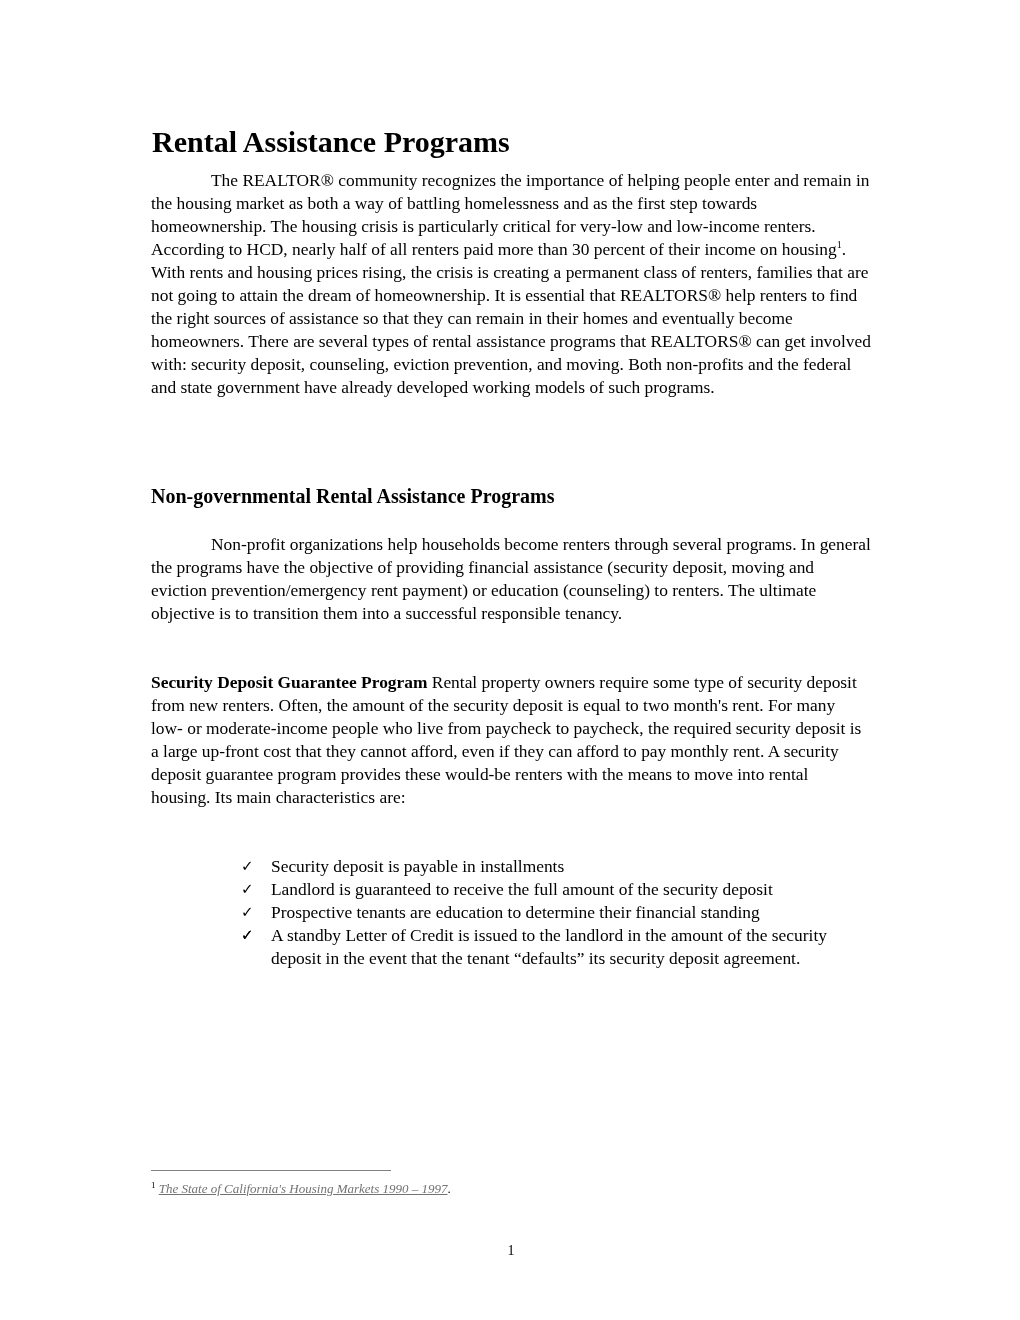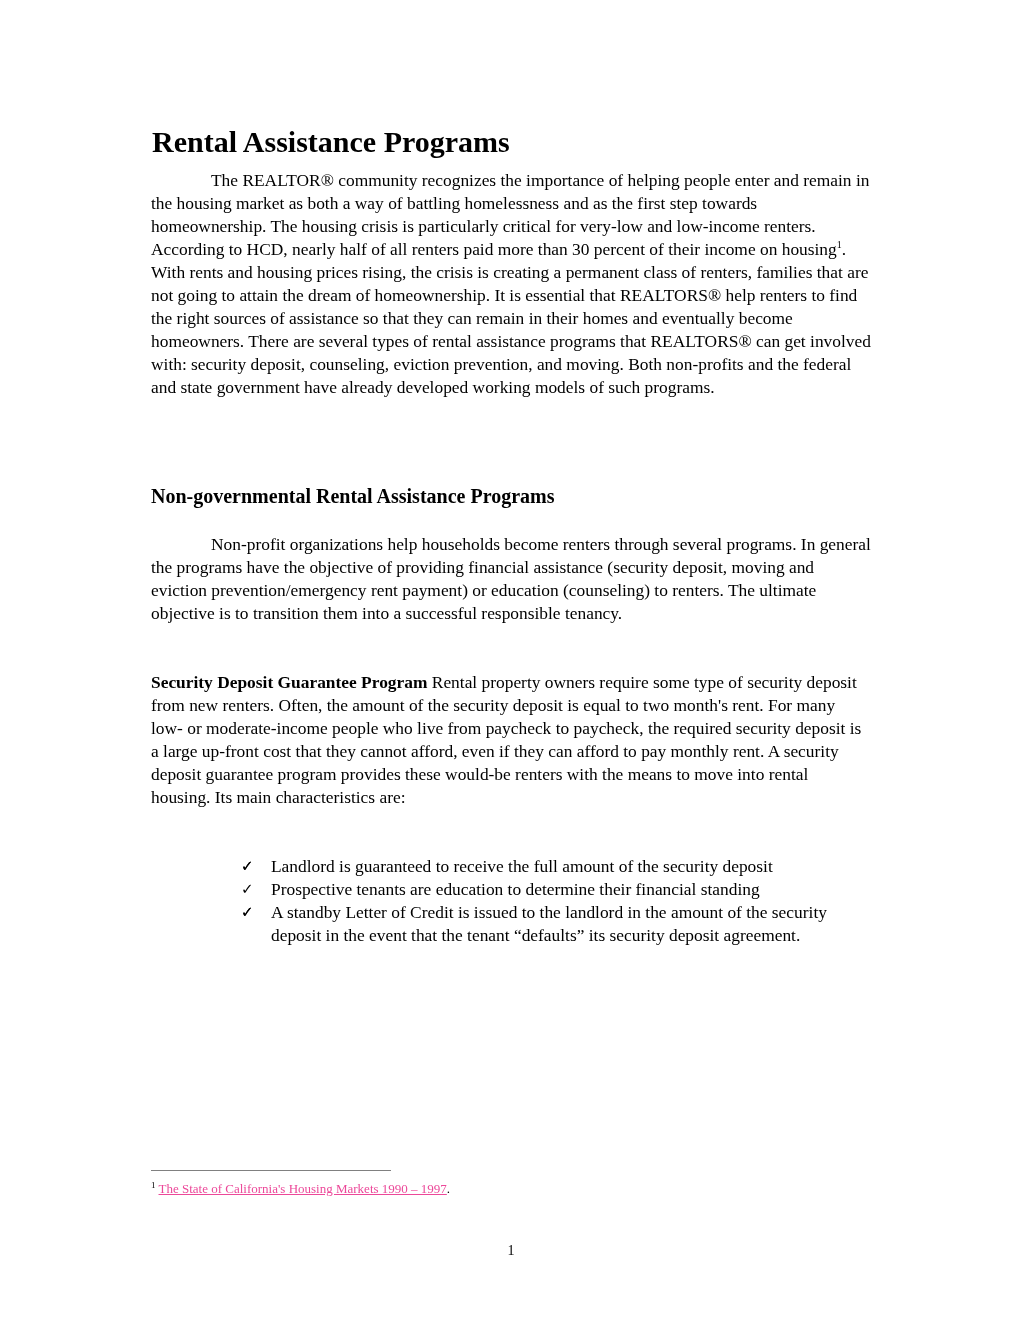--- a/index.html
+++ b/index.html
@@ -97,21 +97,22 @@
       position: absolute;
       left: 0;
       top: 1180px;
       font-size: 13px;
       line-height: 18px;
     }
     .footnote sup {
       font-size: 9px;
     }
     .footnote a {
-      color: #ec4899;
+      color: #737373;
+      font-style: italic;
       text-decoration: underline;
     }
     .page-number {
       position: absolute;
       left: 0;
       top: 1242px;
       width: 720px;
       text-align: center;
       font-size: 14px;
       line-height: 18px;
@@ -126,21 +127,21 @@
 
   <p class="para indent" id="intro"><span>The REALTOR® community recognizes the importance of helping people enter and remain in the housing market as both a way of battling homelessness and as the first step towards homeownership. The housing crisis is particularly critical for very-low and low-income renters.  According to HCD, nearly half of all renters paid more than 30 percent of their income on housing</span><sup>1</sup><span>.  With rents and housing prices rising, the crisis is creating a permanent class of renters, families that are not going to attain the dream of homeownership. It is essential that REALTORS® help renters to find the right sources of assistance so that they can remain in their homes and eventually become homeowners. There are several types of rental assistance programs that REALTORS® can get involved with: security deposit, counseling, eviction prevention, and moving. Both non-profits and the federal and state government have already developed working models of such programs.</span></p>
 
   <h2 class="h2">Non-governmental Rental Assistance Programs</h2>
 
   <p class="para indent" id="nongov">Non-profit organizations help households become renters through several programs.  In general the programs have the objective of providing financial assistance (security deposit, moving and eviction prevention/emergency rent payment) or education (counseling) to renters.  The ultimate objective is to transition them into a successful responsible tenancy.</p>
 
   <p class="para" id="security"><span class="run-in">Security Deposit Guarantee Program</span><span>  Rental property owners require some type of security deposit from new renters. Often, the amount of the security deposit is equal to two month's rent. For many low- or moderate-income people who live from paycheck to paycheck, the required security deposit is a large up-front cost that they cannot afford, even if they can afford to pay monthly rent.  A security deposit guarantee program provides these would-be renters with the means to move into rental housing.  Its main characteristics are:</span></p>
 
   <ul class="checklist">
-    <li><span class="check">✓</span></li>
+    <li><span class="check">✓</span><span>Security deposit is payable in installments</span></li>
     <li><span class="check">✓</span><span>Landlord is guaranteed to receive the full amount of the security deposit</span></li>
     <li><span class="check">✓</span><span>Prospective tenants are education to determine their financial standing</span></li>
     <li><span class="check">✓</span></li>
     <li><span class="check">✓</span><span>A standby Letter of Credit is issued to the landlord in the amount of the security deposit in the event that the tenant “defaults” its security deposit agreement.</span></li>
   </ul>
 
   <div class="footnote-rule"></div>
 
   <div class="footnote"><sup>1</sup> <a>The State of California's Housing Markets 1990 – 1997</a><span>.</span></div>
 

